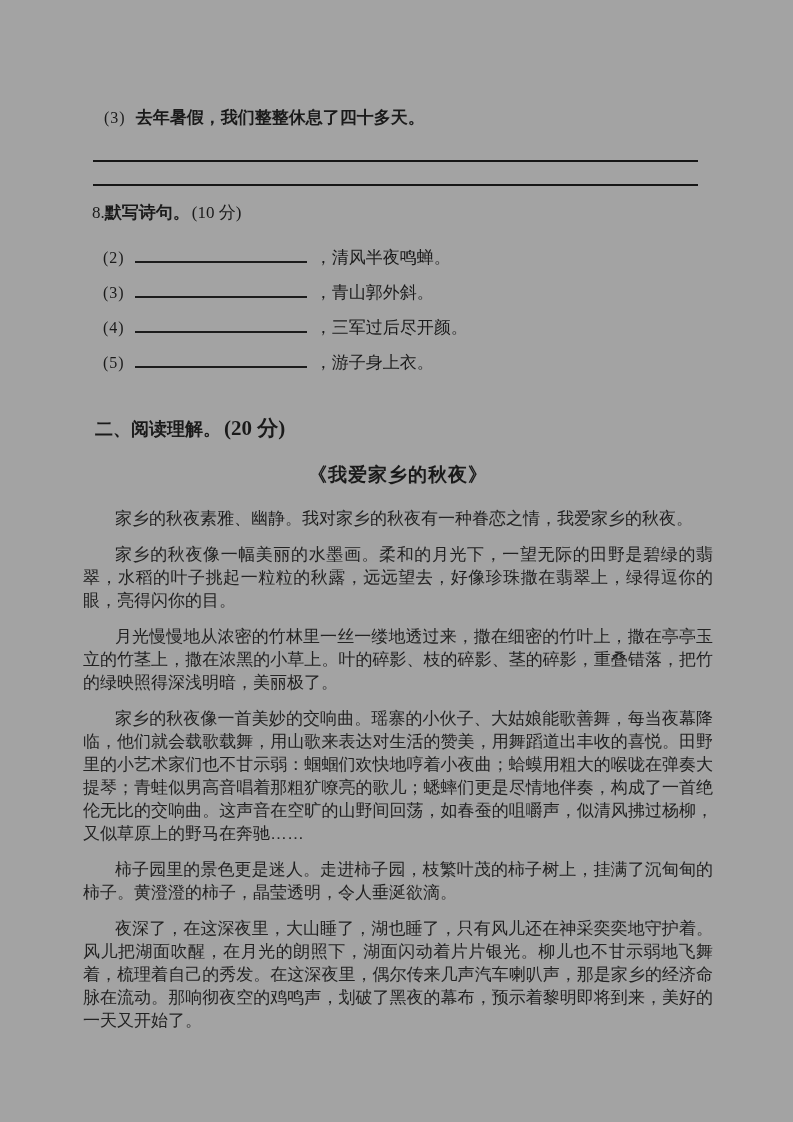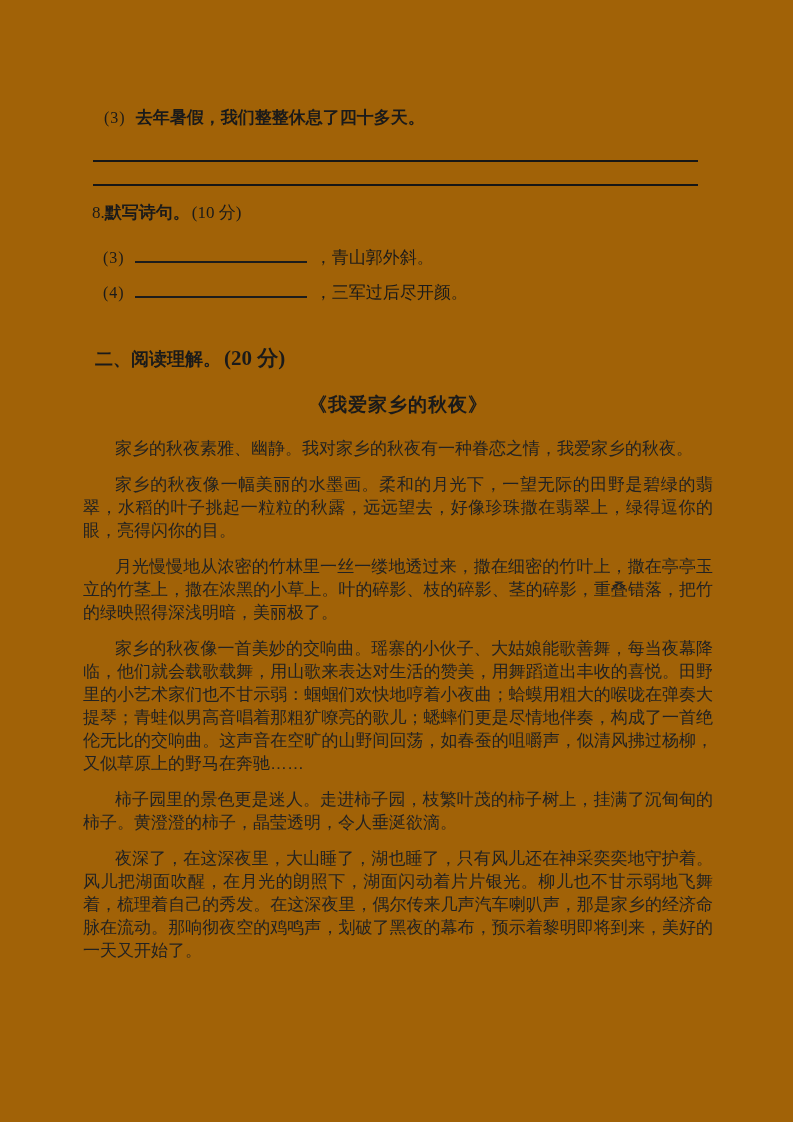--- a/index.html
+++ b/index.html
@@ -1,19 +1,19 @@
 <!DOCTYPE html>
 <html lang="zh"><head>
 <meta charset="utf-8">
 <style>
   html,body{margin:0;padding:0;}
   .page{
     position:relative;
     width:793px;height:1122px;
-    background:#a16207;
+    background:#a3a3a3;
     color:#1a1a1a;
     font-family:"Liberation Serif", serif;
     overflow:hidden;
   }
   .content{
     position:absolute;
     left:83px;top:0;
     width:630px;
   }
   
@@ -126,24 +126,30 @@
     <div class="rule r1"></div>
 
     <div class="rule r2"></div>
 
     <div class="q8-head">
       <span class="q8-num">8.</span><span class="q8-title">默写诗句。</span><span class="q8-score">(10 分)</span>
     </div>
 
     <div class="dict-list">
       <div class="dict-item">
+        <span class="dict-num">(2)</span><span class="blank"></span><span class="dict-tail">，清风半夜鸣蝉。</span>
+      </div>
+      <div class="dict-item">
         <span class="dict-num">(3)</span><span class="blank"></span><span class="dict-tail">，青山郭外斜。</span>
       </div>
       <div class="dict-item">
         <span class="dict-num">(4)</span><span class="blank"></span><span class="dict-tail">，三军过后尽开颜。</span>
+      </div>
+      <div class="dict-item">
+        <span class="dict-num">(5)</span><span class="blank"></span><span class="dict-tail">，游子身上衣。</span>
       </div>
     </div>
 
     <div class="sec2-head">
       <span class="sec2-title">二、阅读理解。</span><span class="sec2-score">(20 分)</span>
     </div>
 
     <div class="essay-title">《我爱家乡的秋夜》</div>
 
     <div class="essay">

